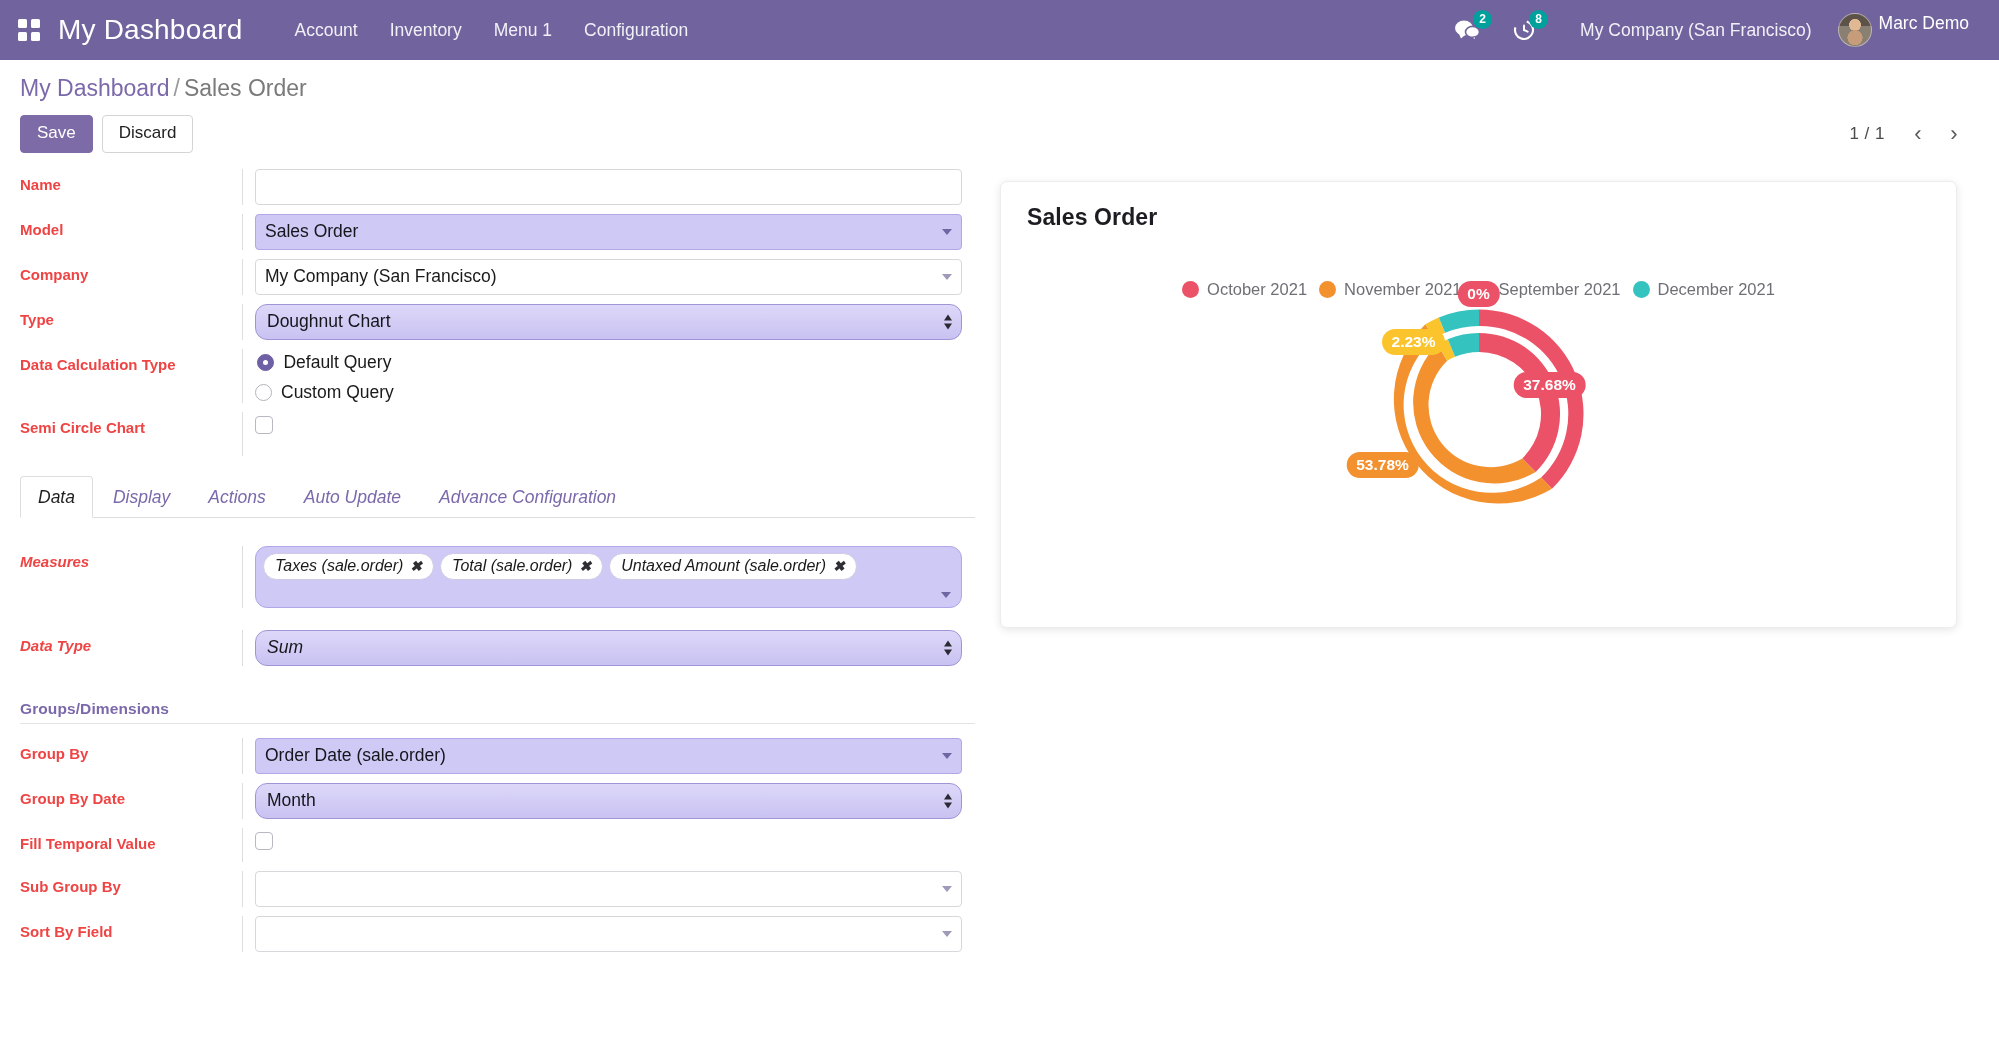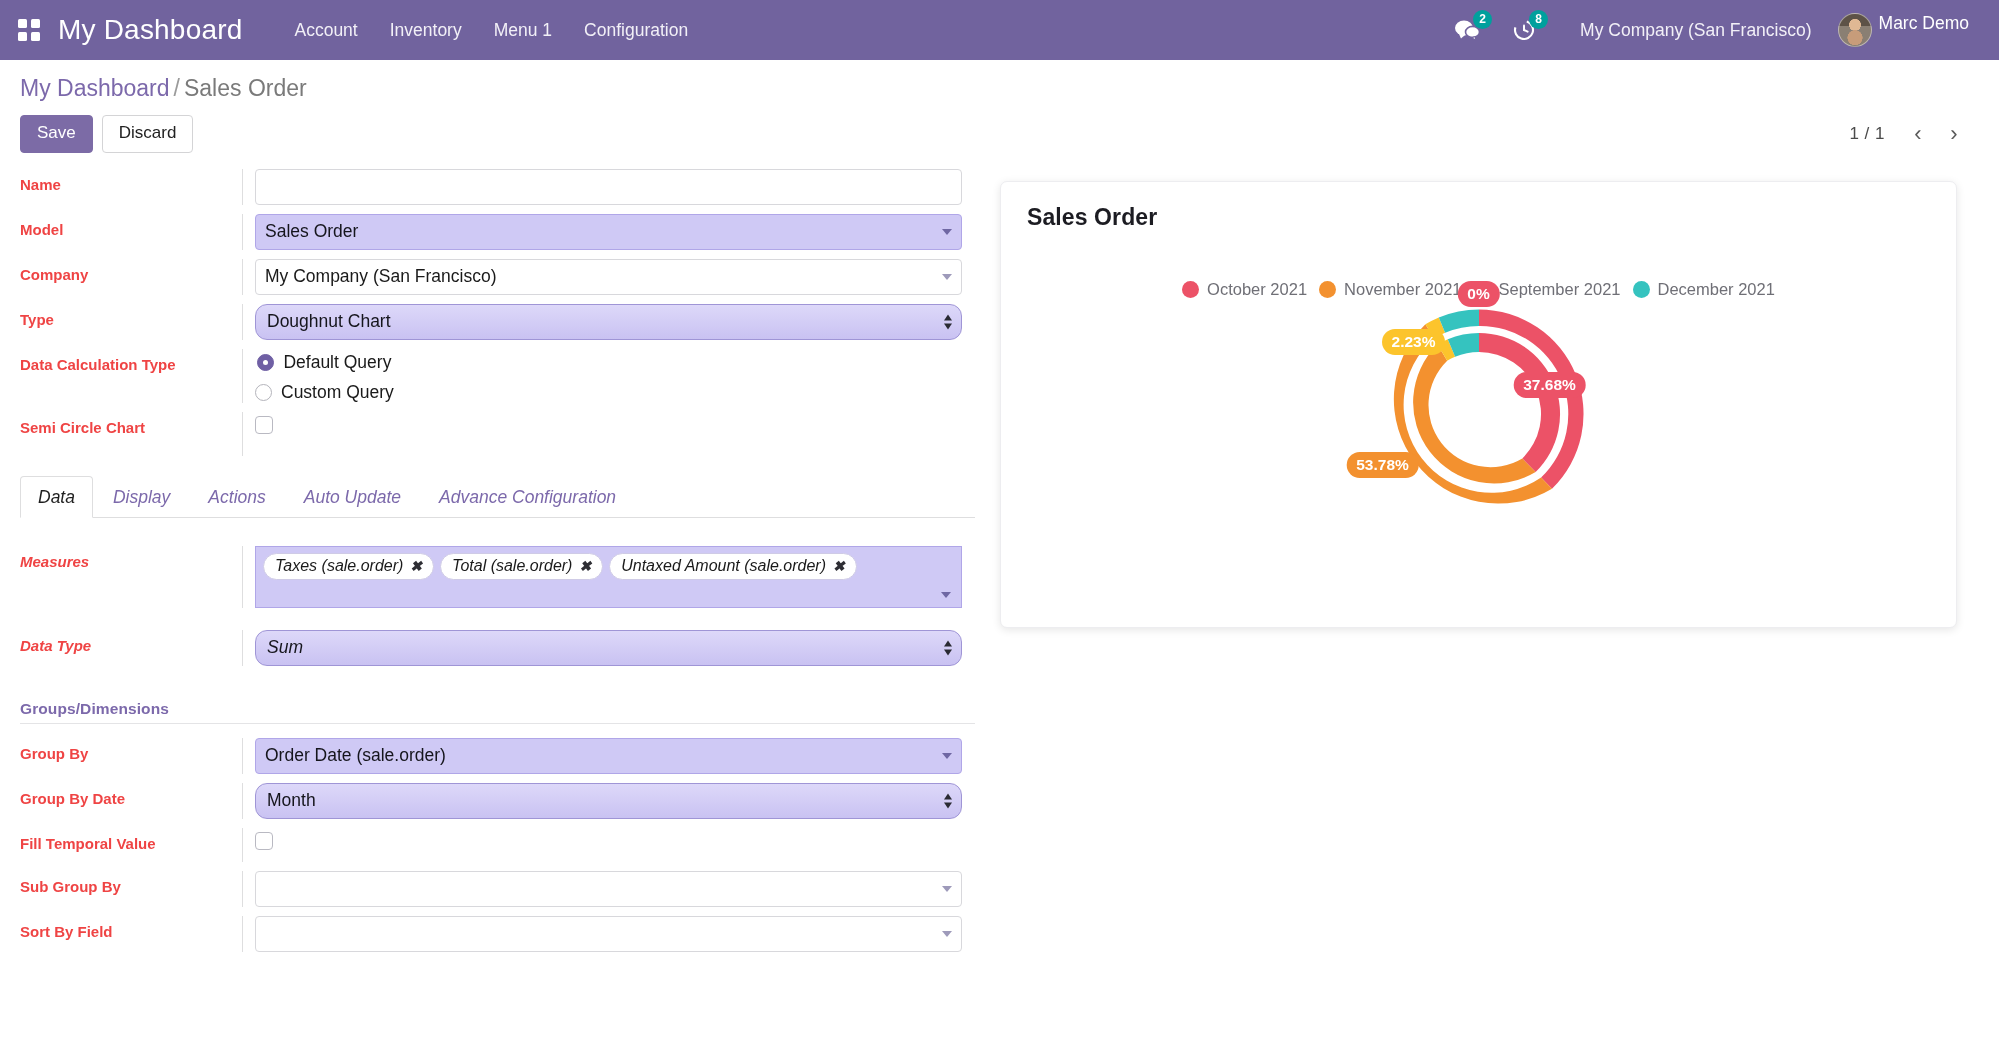--- a/index.html
+++ b/index.html
@@ -327,21 +327,21 @@
     border-color: #dededf;
     border-bottom-color: #ffffff;
   }
   .tab-body { padding-top: 28px; }
 
   
   .tags-box {
     width: 707px;
     min-height: 62px;
     border: 1px solid #b0a6e8;
-    border-radius: 0;
+    border-radius: 12px;
     background: #cfc9f5;
     padding: 6px 26px 8px 7px;
     position: relative;
     display: flex;
     flex-wrap: wrap;
     gap: 6px;
     align-content: flex-start;
   }
   .tag {
     display: inline-flex;

